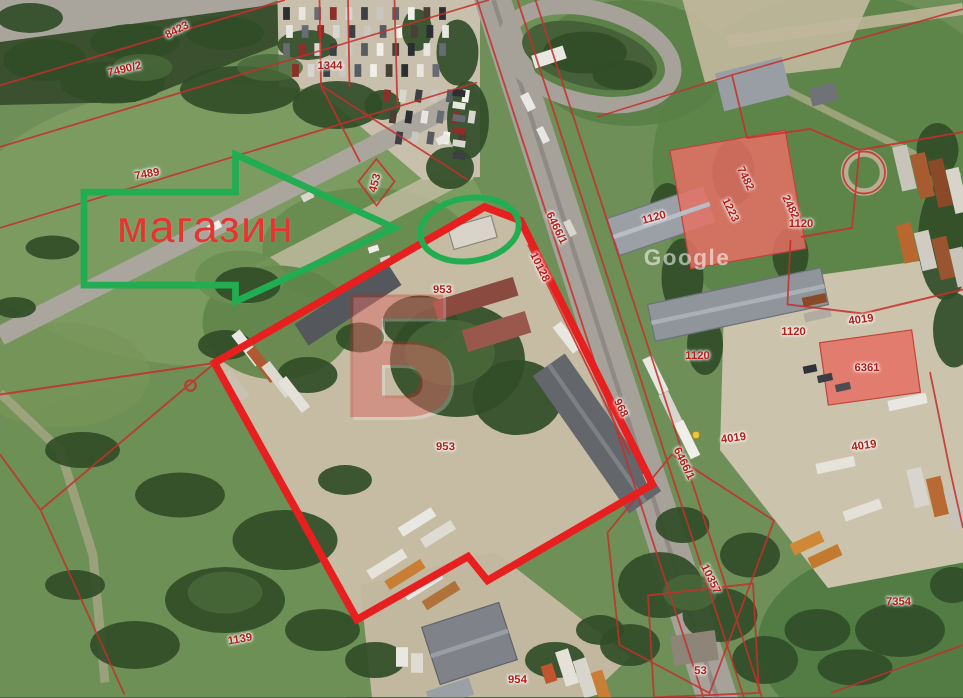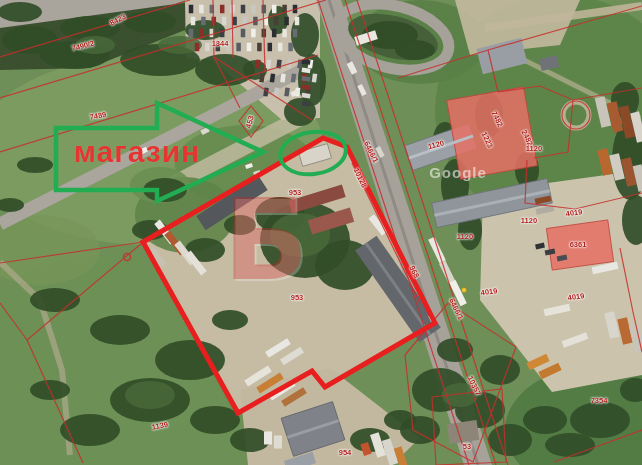--- a/index.html
+++ b/index.html
@@ -8,21 +8,21 @@
     background:#6f8f58;font-family:"Liberation Sans",sans-serif;
   }
   .viewport svg{position:absolute;left:0;top:0;}
   .lbl{
     position:absolute;font-size:7.5px;font-weight:700;color:#b0211c;
     white-space:nowrap;line-height:1;
     text-shadow:0 0 2px #fff,0 0 2px #fff,0 0 3px #fff;
     pointer-events:none;
   }
   .magazin{
-    position:absolute;font-size:30px;font-weight:700;color:#e43530;
+    position:absolute;font-size:30px;font-weight:400;color:#e43530;
     letter-spacing:1px;white-space:nowrap;transform:translate(-50%,-50%);
     text-shadow:0 0 1px rgba(255,255,255,.25);
   }
   .wm-network{
     position:absolute;font-size:15px;color:rgba(255,255,255,.5);
     letter-spacing:7px;white-space:nowrap;transform:translate(-50%,-50%);
   }
   .wm-brand{
     position:absolute;font-family:"DejaVu Sans",sans-serif;font-weight:700;
     font-size:112px;color:rgba(202,38,32,.34);line-height:1;

